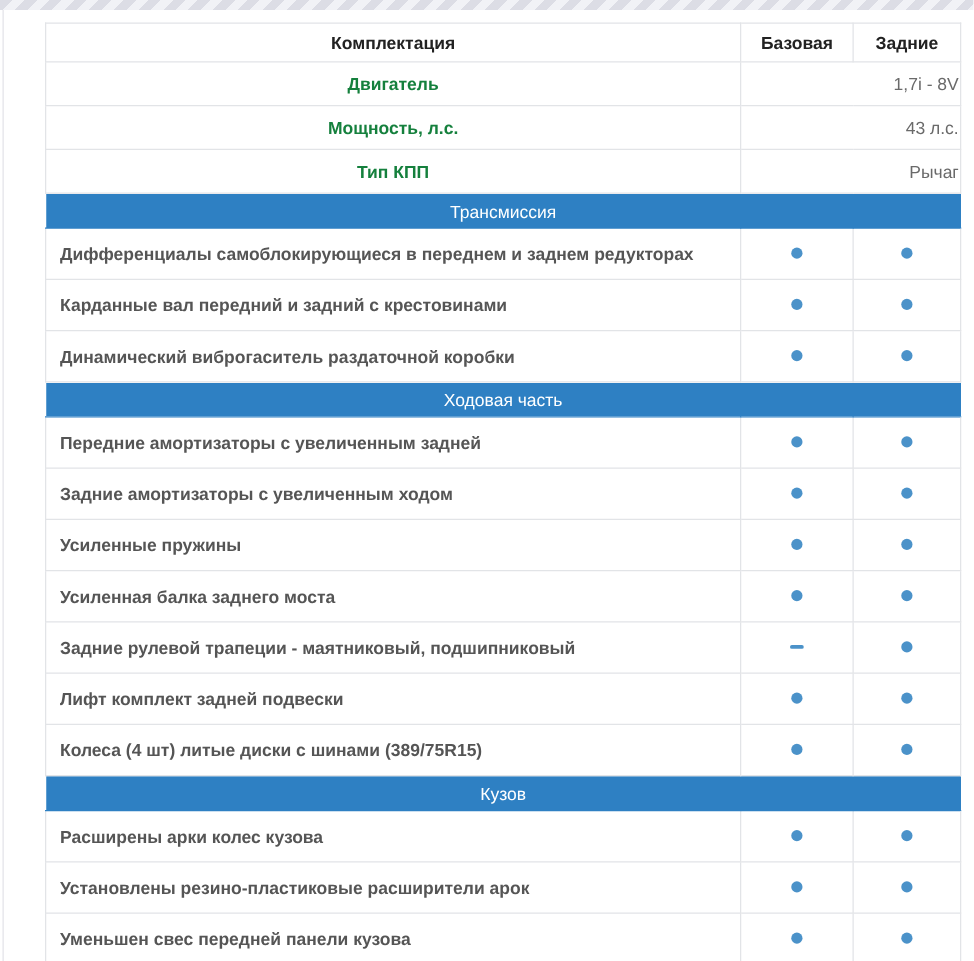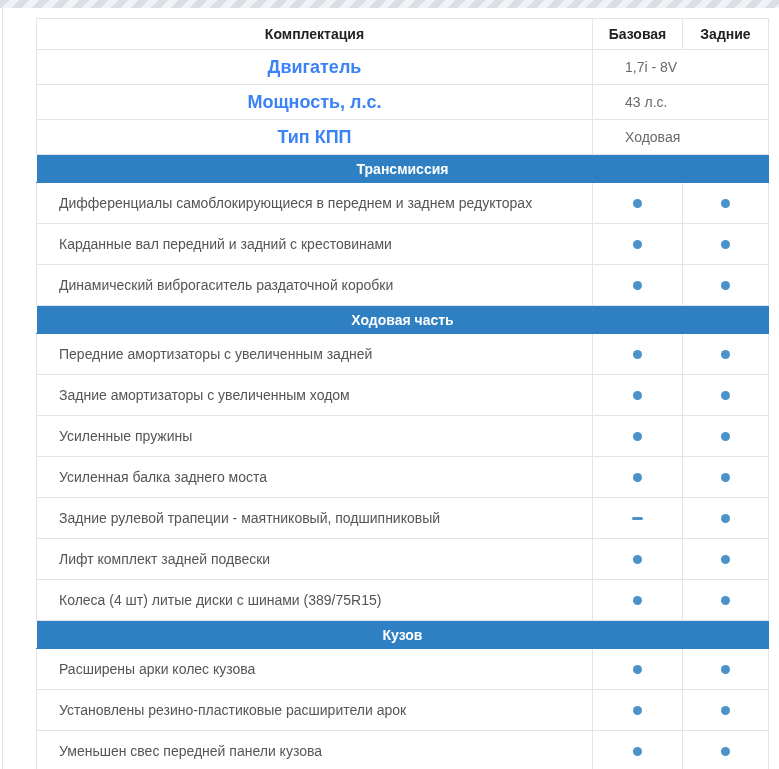--- a/index.html
+++ b/index.html
@@ -19,33 +19,33 @@
     border-collapse:collapse;table-layout:fixed;background:#fff;
   }
   .cmp th,.cmp td{
     border:1px solid #e2e4e7;vertical-align:middle;
     overflow:hidden;white-space:nowrap;
   }
   .cmp th{
     height:28px;font-size:14px;font-weight:bold;color:#222;text-align:center;
   }
   td.speclabel{
-    height:32px;font-size:18px;font-weight:bold;color:#3b82f6;text-align:center;
+    height:32px;font-size:14px;font-weight:bold;color:#15803d;text-align:center;
   }
   td.specvalue{
-    font-size:14px;color:#6a6a6a;text-align:left;font-weight:normal;padding-left:32px;
+    font-size:14px;color:#6a6a6a;text-align:right;font-weight:normal;padding-left:32px;
   }
   tr.section td{
-    height:25px;background:#2e80c3;color:#ffffff;font-weight:bold;
+    height:25px;background:#2e80c3;color:#ffffff;font-weight:normal;
     font-size:14px;text-align:center;border-left:none;border-right:none;
     border-top:1px solid #2e80c3;border-bottom:1px solid #2e80c3;
   }
   tr.feature td{height:38px;}
   td.flabel{
-    font-size:14px;color:#555;text-align:left;padding-left:22px;font-weight:normal;
+    font-size:14px;color:#555;text-align:left;padding-left:11px;font-weight:bold;
   }
   td.mark{text-align:center;}
   .dot{
     display:inline-block;width:9px;height:9px;border-radius:50%;background:#4b92c9;
   }
   .dash{
     display:inline-block;width:11px;height:3px;border-radius:2px;
     background:#4b92c9;vertical-align:middle;
   }
 </style>
@@ -73,21 +73,21 @@
         <tr class="spec">
           <td class="speclabel">Двигатель</td>
           <td class="specvalue" colspan="2">1,7i - 8V</td>
         </tr>
         <tr class="spec">
           <td class="speclabel">Мощность, л.с.</td>
           <td class="specvalue" colspan="2">43 л.с.</td>
         </tr>
         <tr class="spec">
           <td class="speclabel">Тип КПП</td>
-          <td class="specvalue" colspan="2">Ходовая</td>
+          <td class="specvalue" colspan="2">Рычаг</td>
         </tr>
         <tr class="section">
           <td colspan="3">Трансмиссия</td>
         </tr>
         <tr class="feature">
           <td class="flabel">Дифференциалы самоблокирующиеся в переднем и заднем редукторах</td>
           <td class="mark"><span class="dot"></span></td>
           <td class="mark"><span class="dot"></span></td>
         </tr>
         <tr class="feature">

